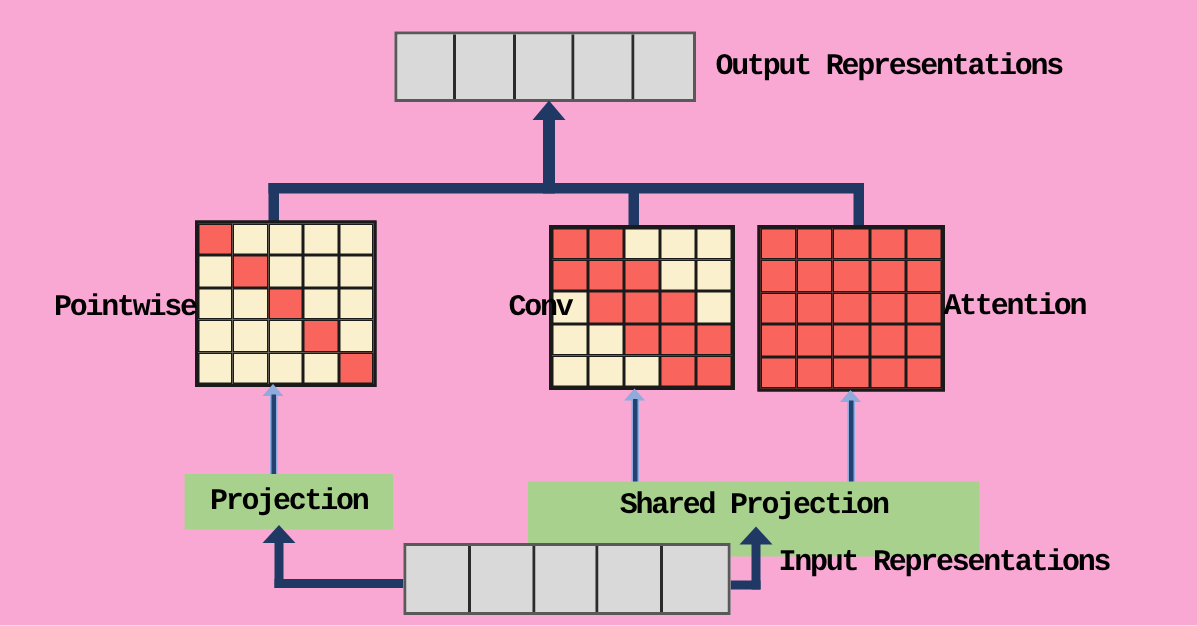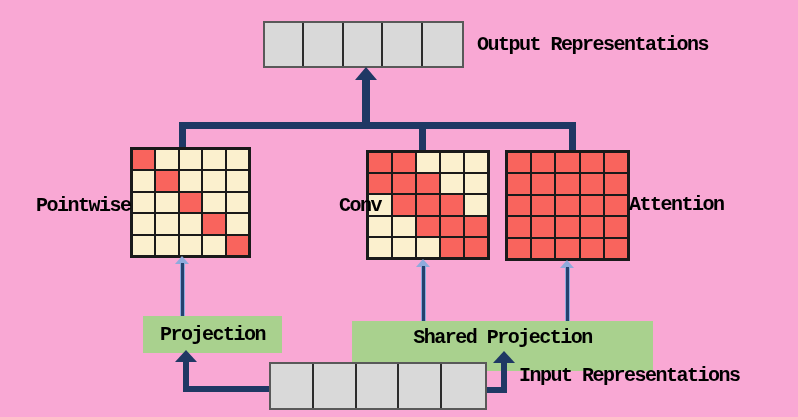--- a/index.html
+++ b/index.html
@@ -64,21 +64,21 @@
   .proj {
     position: absolute;
     background: var(--green);
     color: var(--text);
     font-weight: bold;
     font-size: 20px;
     letter-spacing: -1.5px;
     text-align: center;
     box-sizing: border-box;
   }
-  .proj-single { left: 123px; top: 316px; width: 139px; height: 37px; line-height: 37px; margin-left: 20px; }
+  .proj-single { left: 123px; top: 316px; width: 139px; height: 37px; line-height: 37px; }
   .proj-shared { left: 352px; top: 321px; width: 301px; height: 50px; line-height: 34px; }
 
   
   .navyline { position: absolute; background: var(--navy); }
   .conn-h        { left: 179px; top: 122px; width: 397px; height: 7px; }
   .conn-up-shaft { left: 362px; top: 79px;  width: 8px;   height: 50px; }
   .drop-left     { left: 179px; top: 122px; width: 7px;   height: 26px; }
   .drop-mid      { left: 419px; top: 122px; width: 7px;   height: 29px; }
   .drop-right    { left: 569px; top: 122px; width: 7px;   height: 29px; }
 

